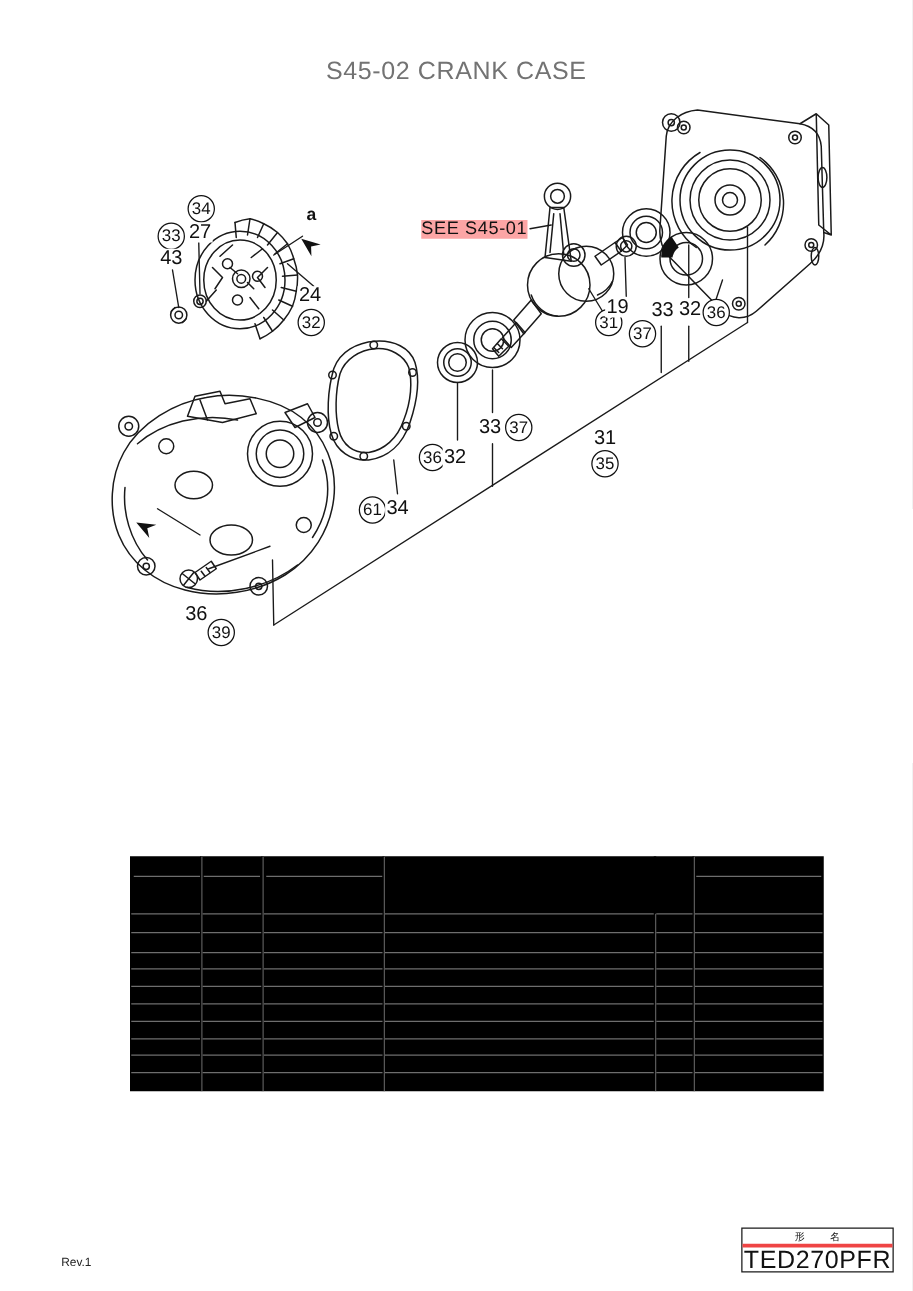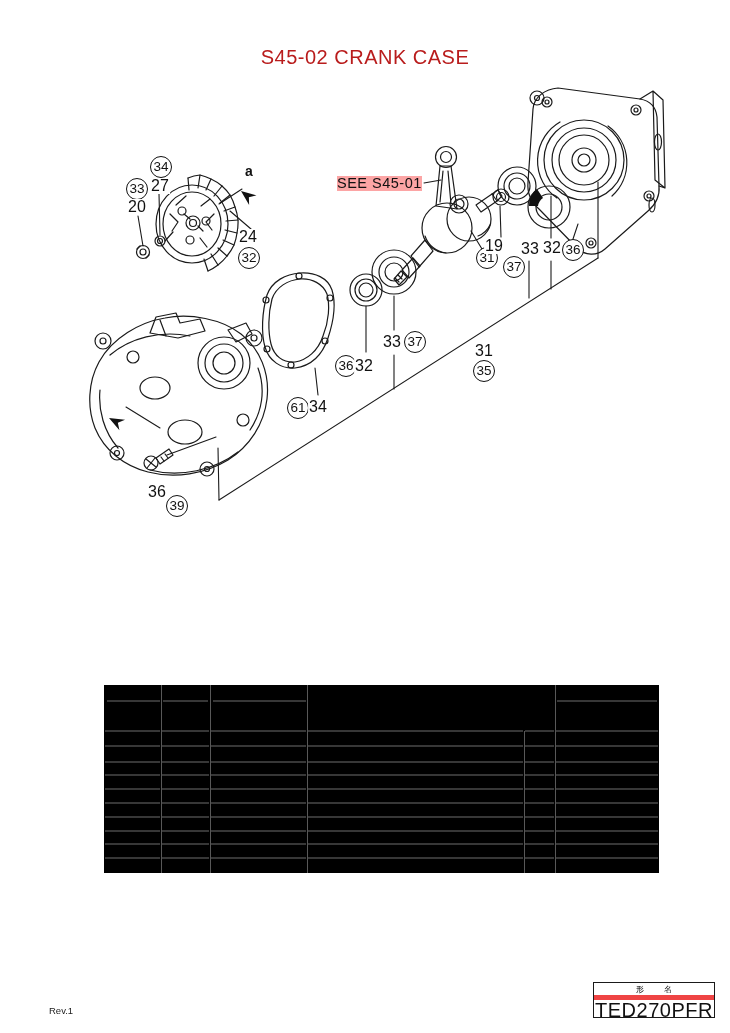--- a/index.html
+++ b/index.html
@@ -3,21 +3,21 @@
 <meta charset="utf-8">
 <style>
   html,body{margin:0;padding:0;background:#e8e8e8;}
   #page{
     position:relative;width:730px;height:1033px;background:#ffffff;
     font-family:"Liberation Sans","DejaVu Sans",sans-serif;color:#111;
     margin:0 auto;overflow:hidden;
   }
   #page-title{
     position:absolute;left:0;right:0;top:46px;text-align:center;
-    font-size:20px;letter-spacing:0.5px;color:#b91c1c;
+    font-size:20px;letter-spacing:0.5px;color:#737373;
   }
   #diagram-svg{position:absolute;left:0;top:0;}
   #callout-layer{position:absolute;left:0;top:0;width:730px;height:600px;}
   .callout{
     position:absolute;transform:translate(-50%,-50%);
     font-size:16px;line-height:1;background:#fff;padding:0 1px;white-space:nowrap;
   }
   .callout.circled{
     width:20px;height:20px;border:1.4px solid #111;border-radius:50%;
     display:flex;align-items:center;justify-content:center;
@@ -33,21 +33,21 @@
     position:absolute;left:104px;top:685px;width:555px;height:188px;
     background:#000;
   }
   #parts-table svg{display:block;}
   
   #model-box{
     position:absolute;left:593px;top:982px;width:122px;height:36px;
     border:1.5px solid #1a1a1a;box-sizing:border-box;
   }
   #model-box .label-cell{
-    height:12px;border-bottom:5px solid #ef4444;
+    height:12px;border-bottom:3px solid #ef4444;
     display:flex;align-items:center;justify-content:center;
     font-size:8px;letter-spacing:9px;text-indent:9px;color:#111;
   }
   #model-box .model-cell{
     height:21px;display:flex;align-items:center;justify-content:center;
     font-size:20px;letter-spacing:0.5px;color:#111;
   }
   #rev-label{
     position:absolute;left:13px;top:1005px;font-size:9.5px;color:#222;padding-left:36px;
   }
@@ -221,21 +221,21 @@
     </g>
     <g>
       <polygon points="0,0 -15,-6 -10,0 -15,6" fill="#111" stroke="none" transform="translate(109,418) rotate(208)"></polygon>
     </g>
   </svg>
 
   <div id="callout-layer">
       <div class="callout circled" style="left: 161px; top: 167px;">34</div>
       <div class="callout circled" style="left: 137px; top: 189px;">33</div>
       <div class="callout" style="left: 160px; top: 186px;">27</div>
-      <div class="callout" style="left: 137px; top: 207px;">20</div>
+      <div class="callout" style="left: 137px; top: 207px;">43</div>
       <div class="callout bold" style="left: 249px; top: 171px;">a</div>
       <div class="callout" style="left: 248px; top: 237px;">24</div>
       <div class="callout circled" style="left: 249px; top: 258px;">32</div>
       <div class="callout circled" style="left: 487px; top: 258px;">31</div>
       <div class="callout circled" style="left: 514px; top: 267px;">37</div>
       <div class="callout" style="left: 494px; top: 246px; text-align: center;">19</div>
       <div class="callout" style="left: 530px; top: 249px;">33</div>
       <div class="callout" style="left: 552px; top: 248px;">32</div>
       <div class="callout circled" style="left: 573px; top: 250px;">36</div>
       <div class="callout circled" style="left: 346px; top: 366px;">36</div>

